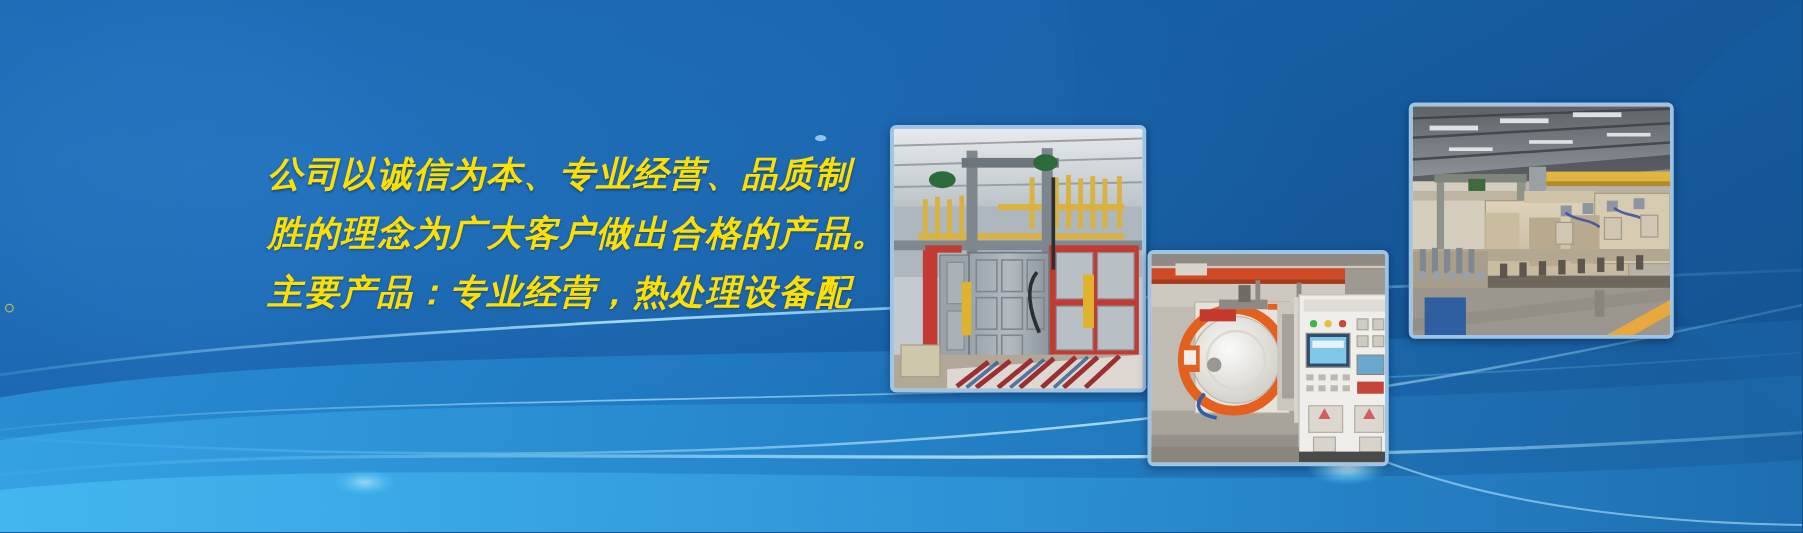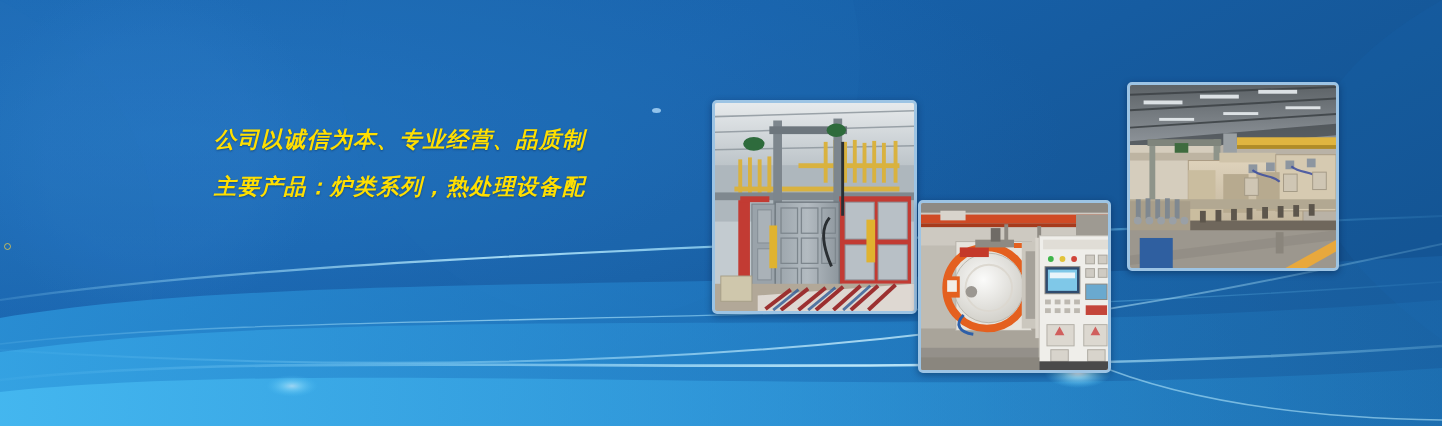--- a/index.html
+++ b/index.html
@@ -12,21 +12,21 @@
   .layer{position:absolute;inset:0;}
   .svgfill{width:100%;height:100%;display:block;}
 
   
   .copy{
     position:absolute;left:214px;top:116px;width:512px;
     z-index:40;
   }
   .copy-line{
     color:#ffdf00;
-    font-size:22px;
+    font-size:28px;
     line-height:47px;
     font-weight:bold;
     font-style:italic;
     letter-spacing:1.2px;
     white-space:nowrap;
     text-shadow:0 1px 2px rgba(0,30,70,.45);
   }
 
   
   .photo{
@@ -124,21 +124,22 @@
       <ellipse cx="1078" cy="372" rx="34" ry="16" fill="url(#node)"></ellipse>
       <ellipse cx="292" cy="386" rx="26" ry="11" fill="url(#node)" opacity="0.5"></ellipse>
     </svg>
   </div>
 
   <div class="sparkle" style="left:652px;top:108px;width:9px;height:5px;border-radius:50%;background:rgba(186,226,255,.75);"></div>
   <div class="sparkle" style="left:4px;top:243px;width:7px;height:7px;border-radius:50%;border:1px solid rgba(255,214,60,.7);"></div>
 
   <div class="copy">
     <div class="copy-line">公司以诚信为本、专业经营、品质制</div>
-    <div class="copy-line">主要产品：炉类系列，热处理设备配</div>
+    <div class="copy-line">胜的理念为广大客户做出合格的产品。</div>
+    <div class="copy-line">主要产品：专业经营，热处理设备配</div>
   </div>
 
   <div class="photo" id="photo-1">
     <div class="inner">
       <svg viewBox="0 0 205 214" preserveAspectRatio="none">
         <defs>
           <linearGradient id="f1roof" x1="0" y1="0" x2="0" y2="1">
             <stop offset="0" stop-color="#e7eaec"></stop>
               <stop offset="1" stop-color="#b9c1c6"></stop>
           </linearGradient>

